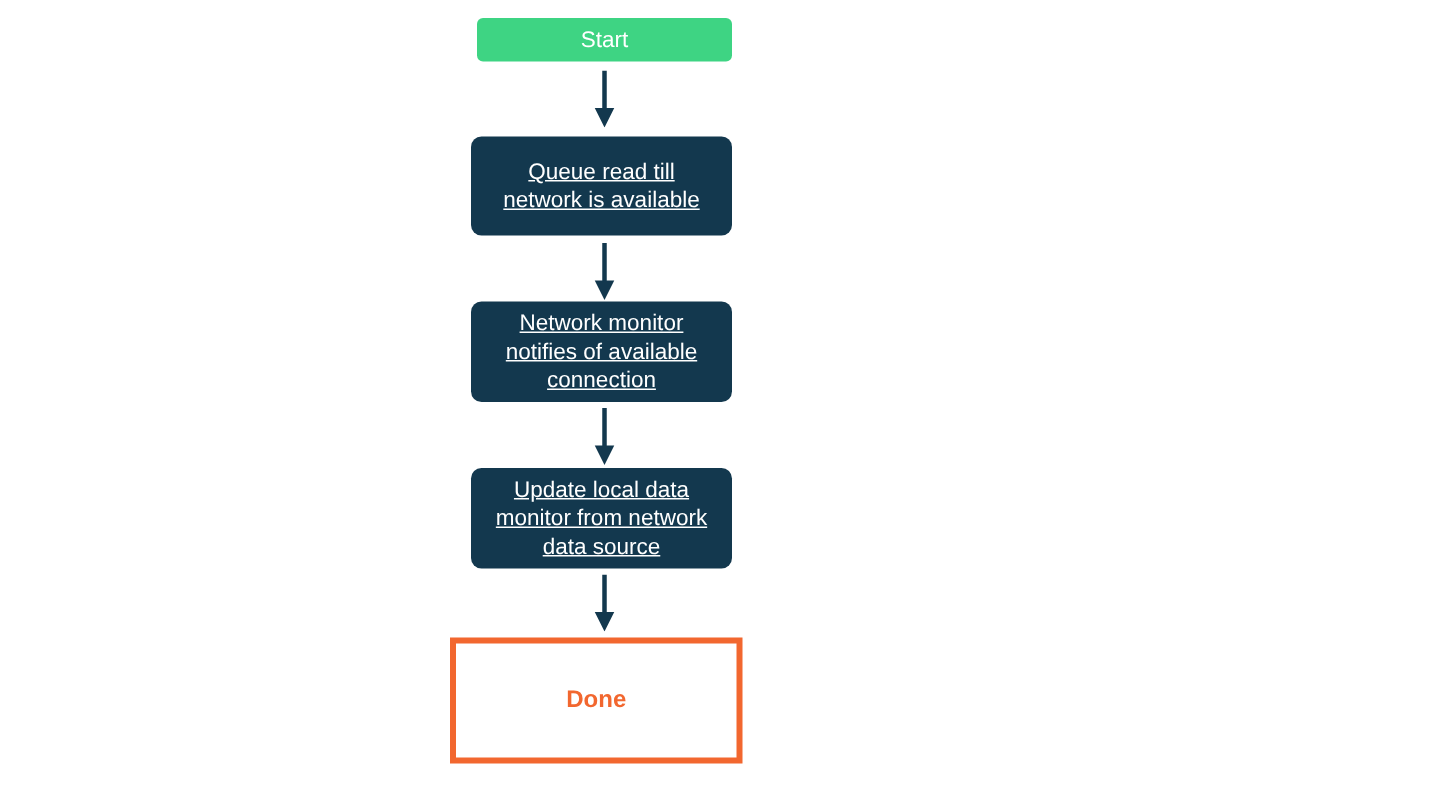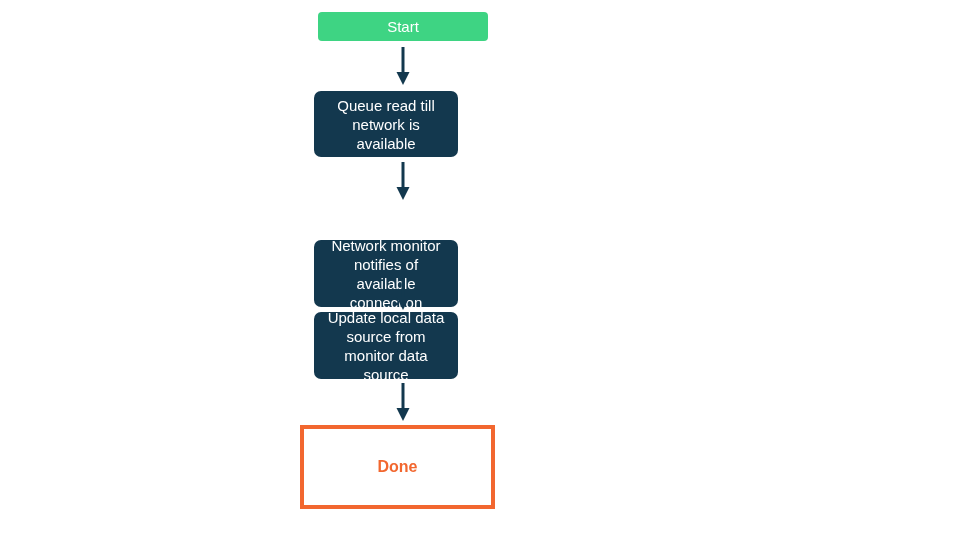--- a/index.html
+++ b/index.html
@@ -23,30 +23,31 @@
   .node-start {
     left: 318px; top: 12px;
     width: 170px; height: 29px;
     background: var(--green, #3ed483);
     color: #ffffff;
     border-radius: 4px;
     font-size: 15px;
   }
   .node-process {
     left: 314px;
-    width: 144px;
+    width: 174px;
     background: var(--navy, #13384e);
     color: #ffffff;
     border-radius: 7px;
     font-size: 15px;
     line-height: 19px;
     padding: 0 11px;
+    text-decoration: underline;
   }
   .node-p2 { top: 91px;  height: 66px; }
-  .node-p3 { top: 201px; height: 67px; margin-top: 39px; }
+  .node-p3 { top: 201px; height: 67px; }
   .node-p4 { top: 312px; height: 67px; }
   .node-end {
     left: 300px; top: 425px;
     width: 195px; height: 84px;
     background: #ffffff;
     border: 4px solid var(--orange, #f2672f);
     color: var(--orange, #f2672f);
     font-size: 16px;
     font-weight: bold;
   }
@@ -88,21 +89,21 @@
   <div class="node node-process node-p3">
     <span>Network monitor notifies of available connection</span>
   </div>
 
   <svg class="arrow arrow-3" viewBox="0 0 16 38" aria-hidden="true">
     <line x1="8" y1="0" x2="8" y2="26" stroke="var(--navy, #13384e)" stroke-width="3"></line>
     <polygon points="1.5,25 14.5,25 8,38" fill="var(--navy, #13384e)"></polygon>
   </svg>
 
   <div class="node node-process node-p4">
-    <span>Update local data source from monitor data source</span>
+    <span>Update local data monitor from network data source</span>
   </div>
 
   <svg class="arrow arrow-4" viewBox="0 0 16 38" aria-hidden="true">
     <line x1="8" y1="0" x2="8" y2="26" stroke="var(--navy, #13384e)" stroke-width="3"></line>
     <polygon points="1.5,25 14.5,25 8,38" fill="var(--navy, #13384e)"></polygon>
   </svg>
 
   <div class="node node-end">
     <span>Done</span>
   </div>

